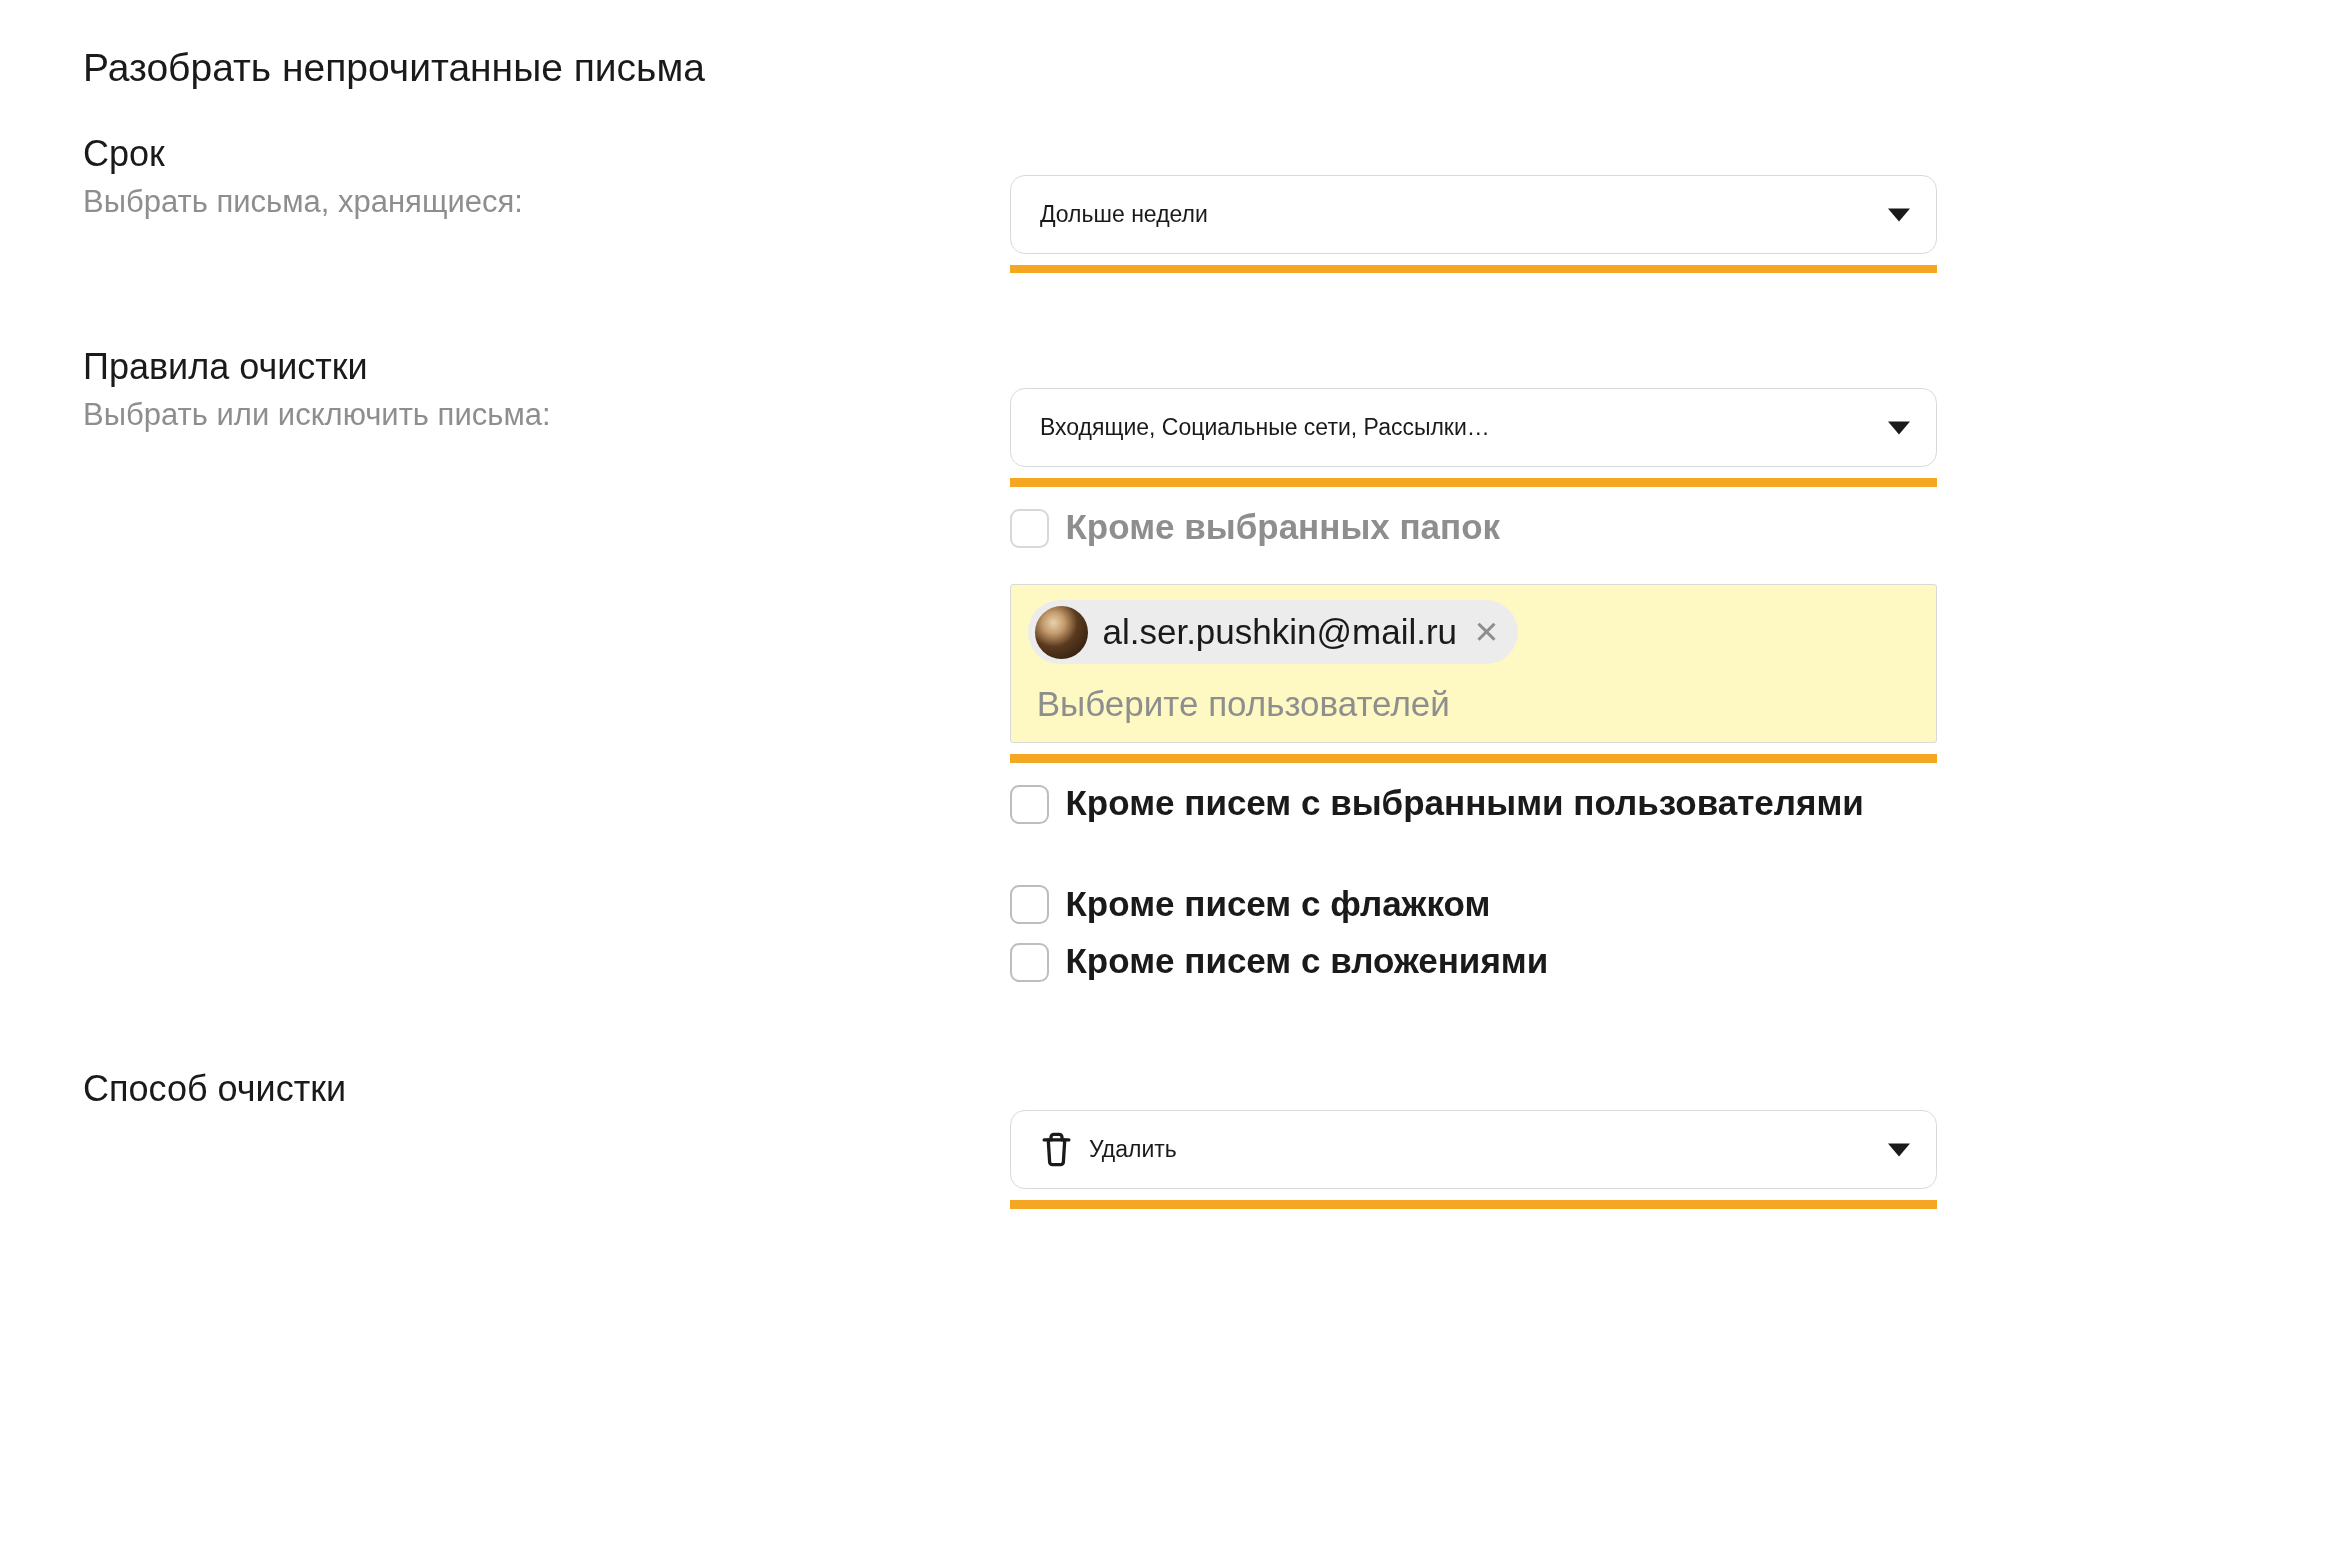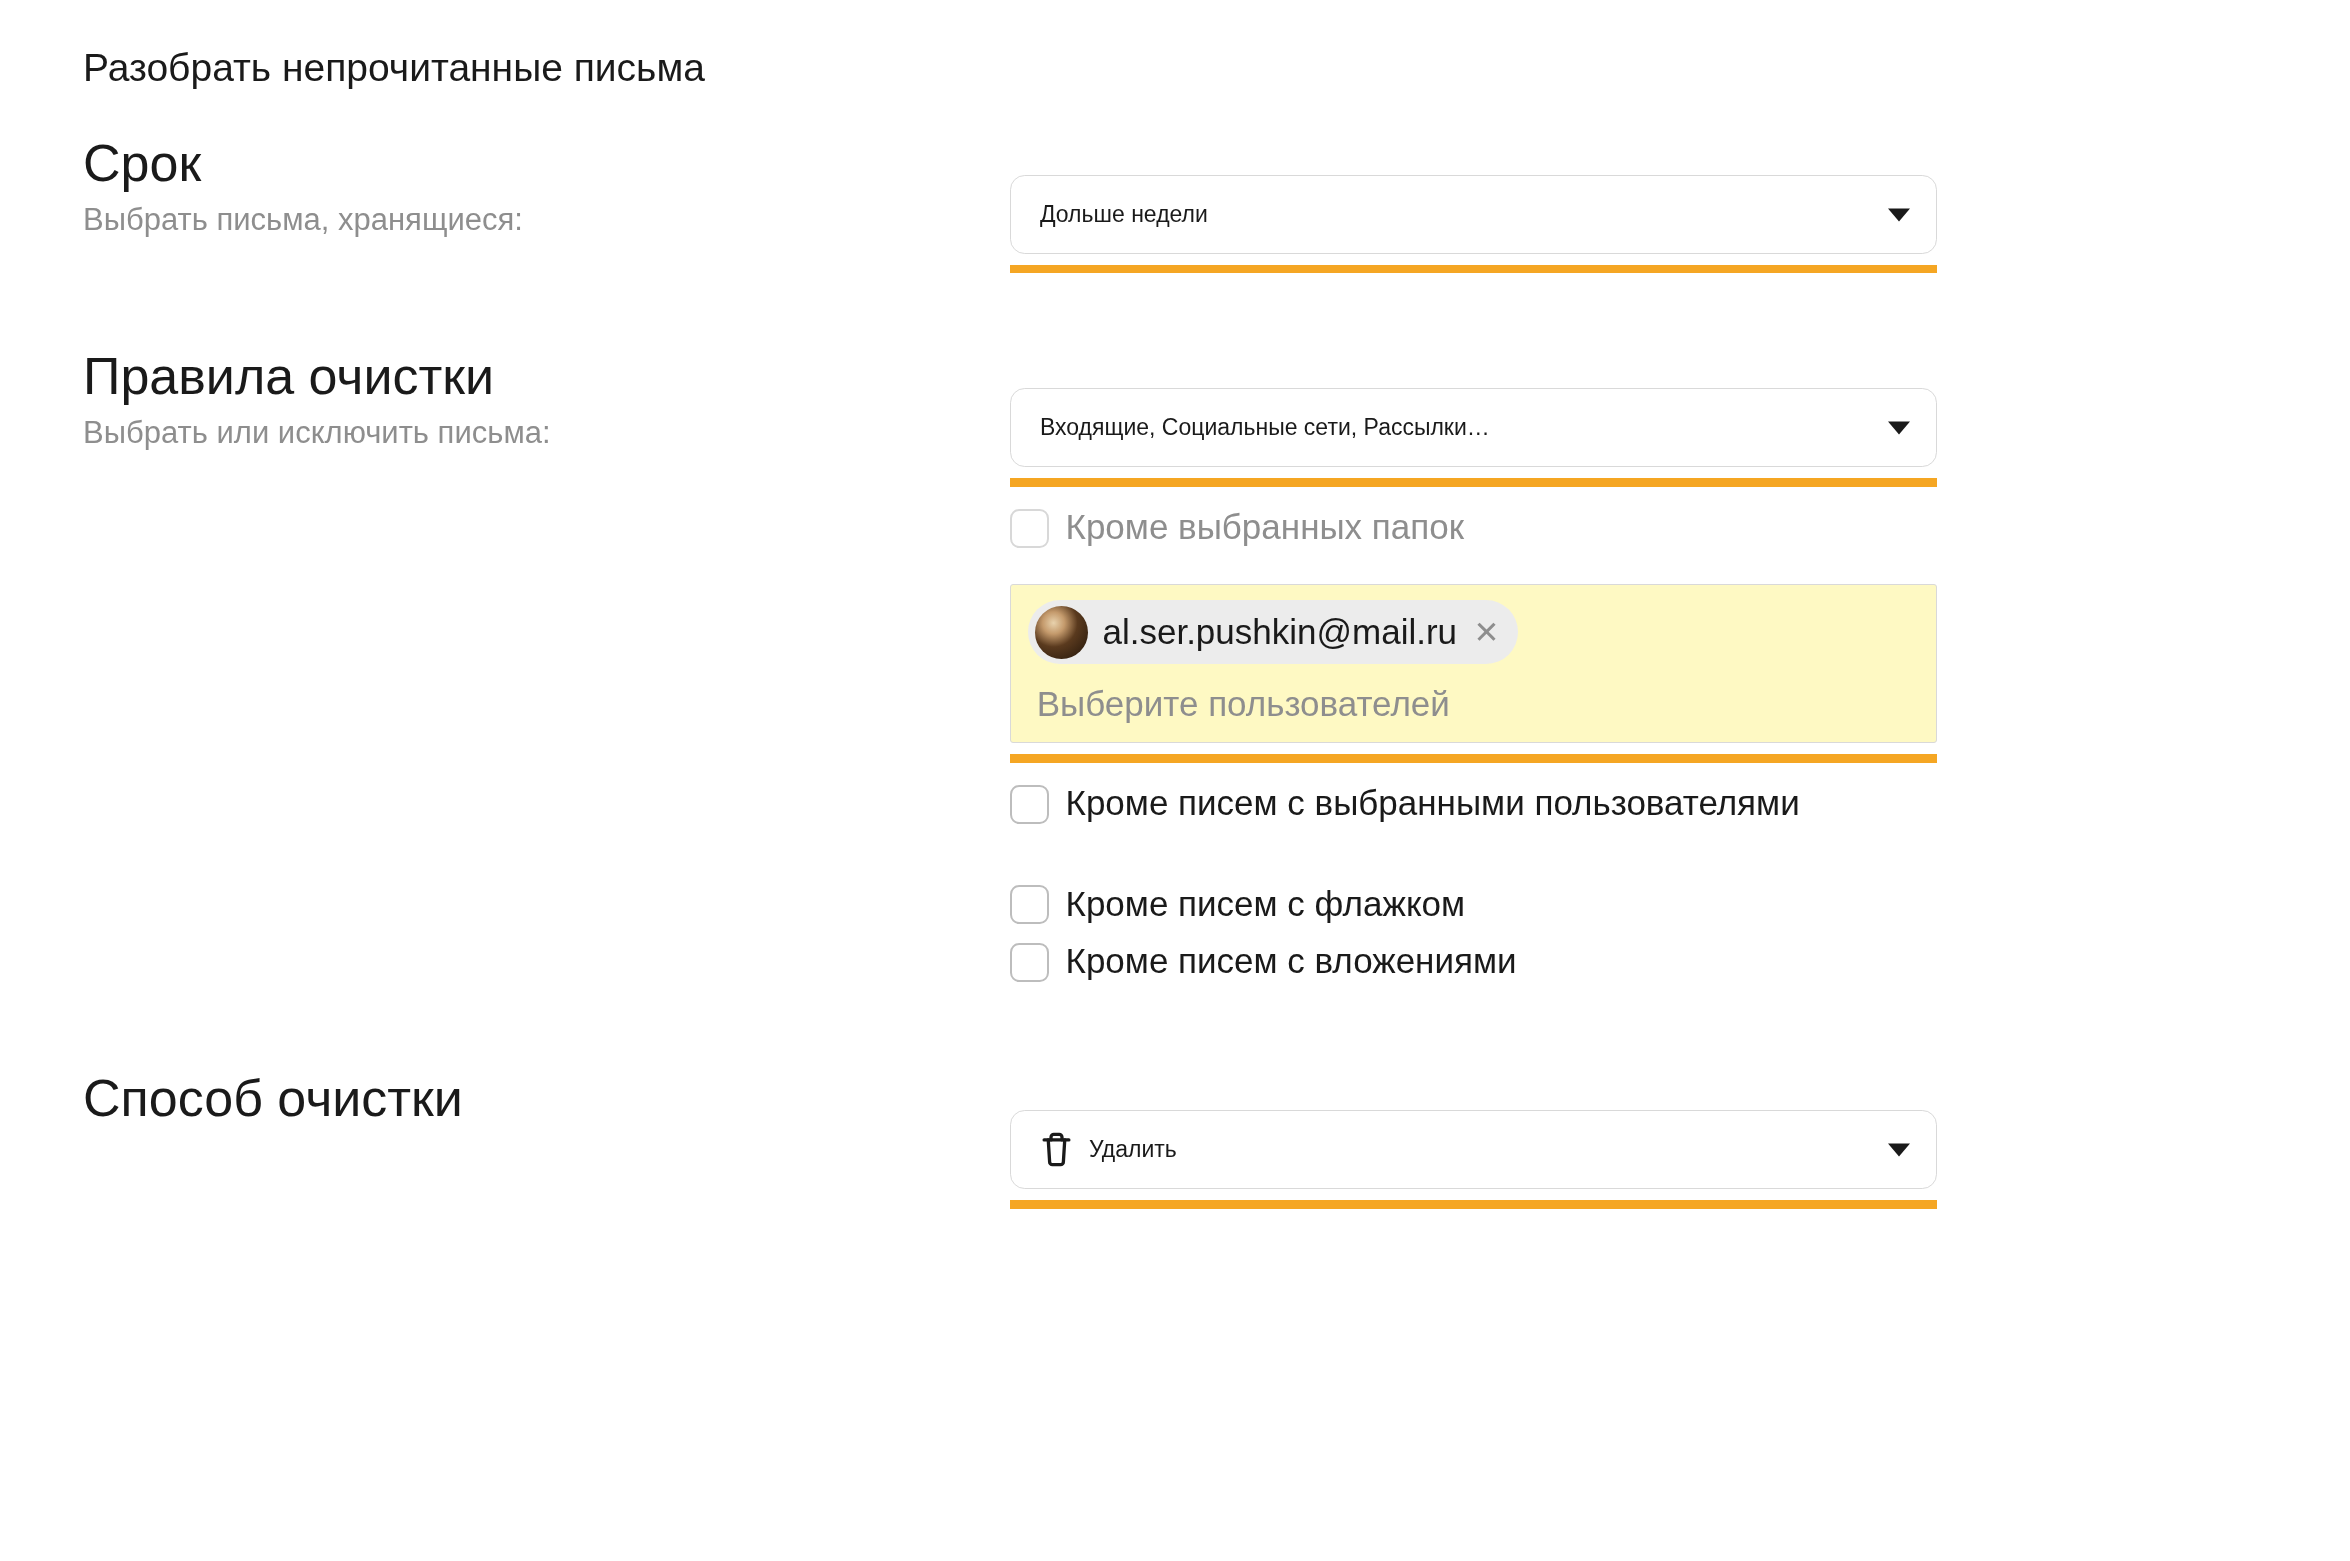--- a/index.html
+++ b/index.html
@@ -27,21 +27,21 @@
     width: 927px;
     flex: 0 0 927px;
     padding-right: 37px;
   }
   .right-col {
     flex: 1;
     min-width: 0;
     max-width: 927px;
   }
   .section-head {
-    font-size: 52px;
+    font-size: 36px;
     font-weight: 400;
     color: #1a1a1a;
     margin-bottom: 9.2px;
   }
   .section-sub {
     font-size: 31px;
     font-weight: 400;
     color: #8e8e8e;
   }
   .gap-block { margin-bottom: 73px; }
@@ -145,21 +145,21 @@
 
   .sel-with-icon {
     display: flex;
     align-items: center;
     gap: 16px;
   }
   .trash-icon svg { display: block; }
 
   .section-margin-top { margin-top: 83px; }
   .subblock-gap { margin-top: 33px; }
-  .check-wrap { margin-top: 16.5px; }
+  .check-wrap { margin-top: 16.5px; font-weight: bold; }
   .check-wrap .check-row + .check-row { margin-top: 9.2px; }
 </style>
 </head>
 <body>
 
 <div class="page">
 
   <div class="title">Разобрать непрочитанные письма</div>
 
   <div class="row gap-block">

